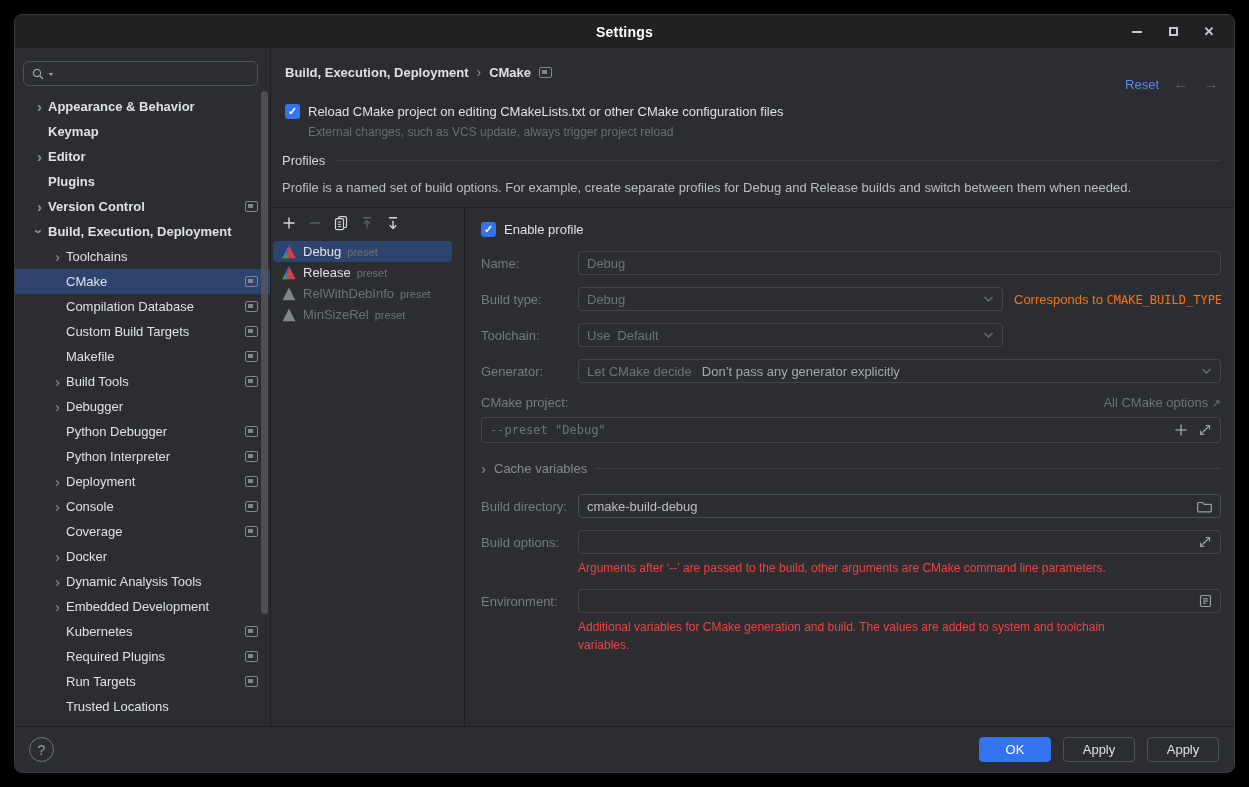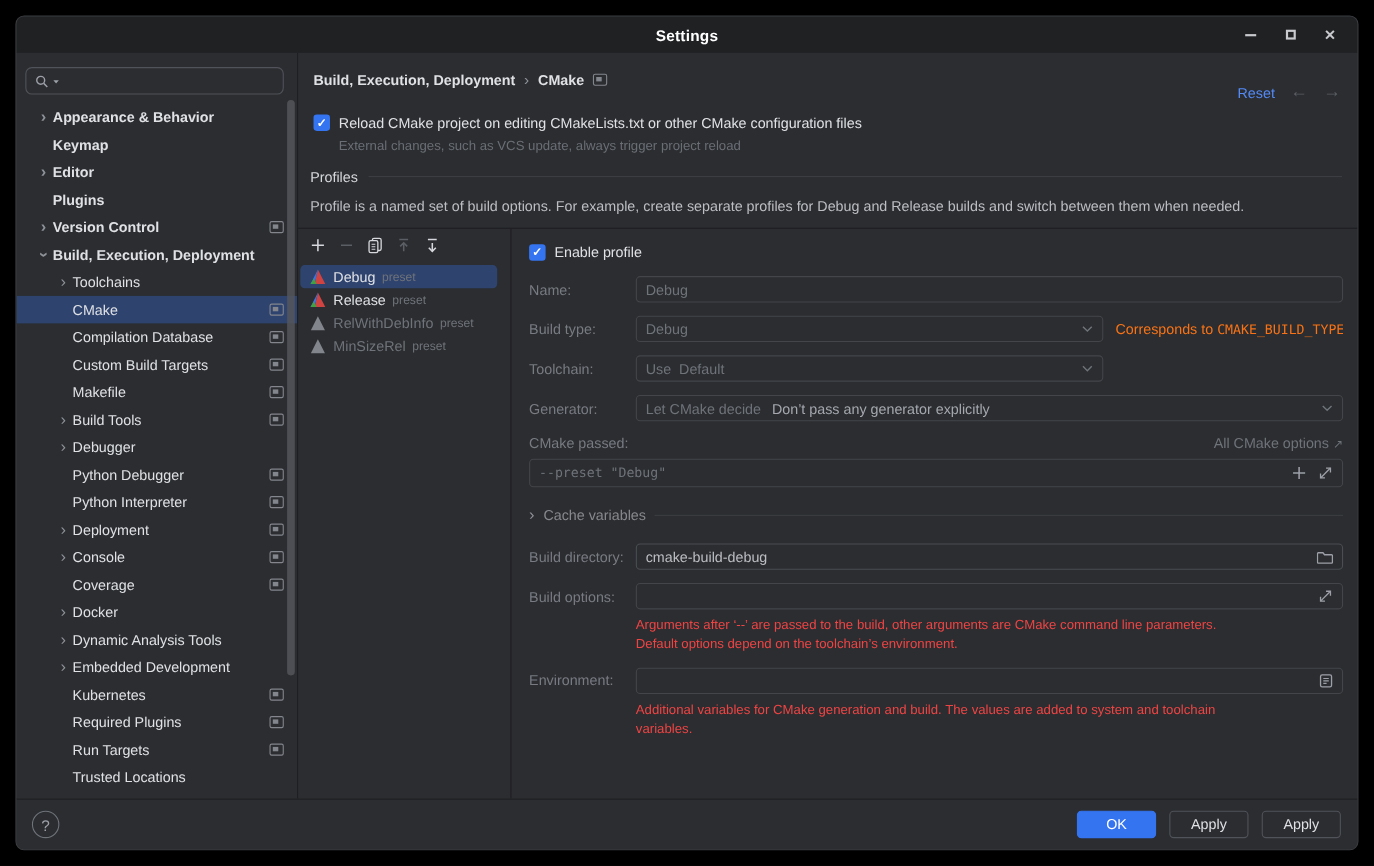--- a/index.html
+++ b/index.html
@@ -432,21 +432,21 @@
               <span class="spacer"></span>
               <span class="combo-arrow">
                 <svg width="11" height="8" viewBox="0 0 11 8">
                     <polyline points="1.5,2 5.5,6 9.5,2" fill="none" stroke="#6f737a" stroke-width="1.3"></polyline>
                   </svg>
               </span>
             </div>
           </div>
 
           <div class="opt-label-row">
-            <span class="flabel" style="width:auto;">CMake passed:</span>
+            <span class="flabel" style="width:auto;">CMake project:</span>
             <span class="link-dim"><span>All CMake options</span> <span class="ext-arrow">↗</span></span>
           </div>
           <div class="options-fld">
             <span class="val mono">--preset "Debug"</span>
             <span class="fld-icons">
               <span>
                 <svg width="14" height="14" viewBox="0 0 14 14">
                     <line x1="7" y1="1.5" x2="7" y2="12.5" stroke="#9da0a8" stroke-width="1.4"></line>
                     <line x1="1.5" y1="7" x2="12.5" y2="7" stroke="#9da0a8" stroke-width="1.4"></line>
                   </svg>
@@ -491,21 +491,20 @@
                       <line x1="2.5" y1="11.5" x2="11.5" y2="2.5" stroke="#9da0a8" stroke-width="1.2"></line>
                       <polyline points="7.5,2.5 11.5,2.5 11.5,6.5" fill="none" stroke="#9da0a8" stroke-width="1.2"></polyline>
                       <polyline points="2.5,7.5 2.5,11.5 6.5,11.5" fill="none" stroke="#9da0a8" stroke-width="1.2"></polyline>
                     </svg>
                 </span>
               </span>
             </div>
           </div>
           <div class="note" style="margin-top:0;">
             <div>Arguments after ‘--’ are passed to the build, other arguments are CMake command line parameters.</div>
-            <div>Default options depend on the toolchain’s environment.</div>
           </div>
 
           <div class="frow" style="margin-bottom:6px;">
             <span class="flabel">Environment:</span>
             <div class="fld grow">
               <span class="val"></span>
               <span class="fld-icons">
                 <span>
                   <svg width="13" height="14" viewBox="0 0 13 14">
                       <rect x="1.5" y="1.5" width="10" height="11" rx="1.5" fill="none" stroke="#9da0a8" stroke-width="1.2"></rect>

